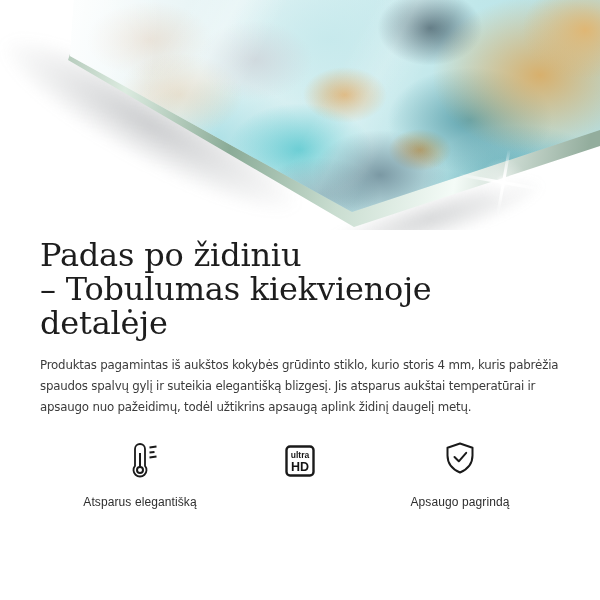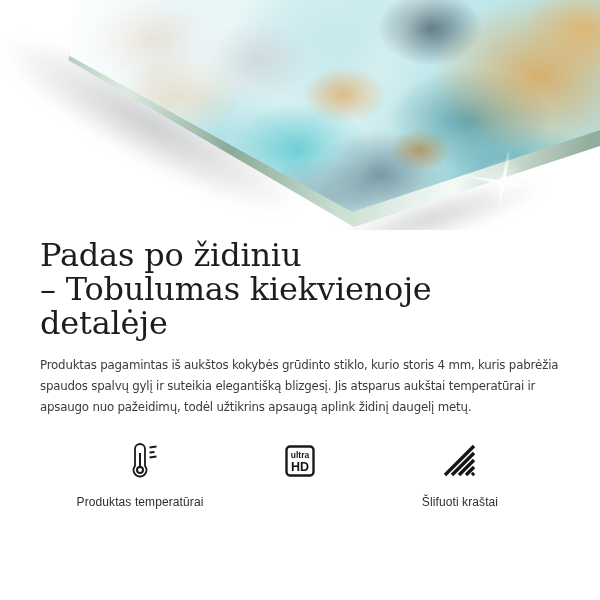--- a/index.html
+++ b/index.html
@@ -110,44 +110,41 @@
         <div class="icon-box">
           <svg width="44" height="44" viewBox="0 0 44 44" fill="none" stroke="#1a1a1a" stroke-width="1.8">
             <path d="M17 26.85 L17 10 A5 5 0 0 1 27 10 L27 26.85 A6.5 6.5 0 1 1 17 26.85 Z"></path>
             <line x1="22" y1="14" x2="22" y2="28" stroke-width="2"></line>
             <circle cx="22" cy="31" r="3" stroke-width="2"></circle>
             <path d="M31.5 8.5 L38.5 7.5" stroke-width="2"></path>
             <path d="M31.5 13.5 L36.5 13" stroke-width="2"></path>
             <path d="M31.5 18.5 L38.5 17.5" stroke-width="2"></path>
           </svg>
         </div>
-        <div class="feature-label">Produktas temperatūrai</div>
+        <div class="feature-label">Atsparus elegantišką</div>
       </div>
 
       <div class="feature">
         <div class="icon-box">
           <svg width="44" height="44" viewBox="0 0 44 44" fill="none">
             <rect x="8.5" y="7.5" width="27" height="29" rx="3.5" stroke="#1a1a1a" stroke-width="2.4"></rect>
             <text class="svg-badge-text" x="22" y="19" font-size="8.5" text-anchor="middle">ultra</text>
             <text class="svg-badge-text" x="22" y="31.5" font-size="12.5" text-anchor="middle">HD</text>
           </svg>
         </div>
       </div>
 
+      <div class="feature">
+        <div class="icon-box">
+          <svg width="44" height="44" viewBox="0 0 44 44" fill="none" stroke="#1a1a1a" stroke-width="2" stroke-linecap="round" stroke-linejoin="round">
+            <path d="M22 4.5 L34.5 8.8 V16.5 C34.5 24.5 29.5 30.3 22 33.5 C14.5 30.3 9.5 24.5 9.5 16.5 V8.8 Z"></path>
+            <path d="M16.5 18 L20.8 22.3 L28.2 13.8"></path>
+          </svg>
+        </div>
+        <div class="feature-label">Apsaugo pagrindą</div>
+      </div>
 
 
-      <div class="feature">
-        <div class="icon-box">
-          <svg width="44" height="44" viewBox="0 0 44 44" stroke="#141414" stroke-width="3.4" fill="none">
-            <path d="M7 36 L36 7"></path>
-            <path d="M14 36 L36 14"></path>
-            <path d="M21 36 L36 21"></path>
-            <path d="M28 36 L36 28"></path>
-            <path d="M34 36 L36 34"></path>
-          </svg>
-        </div>
-        <div class="feature-label">Šlifuoti kraštai</div>
-      </div>
 
 
     </div>
   </div>
 </div>
 
 </body></html>

